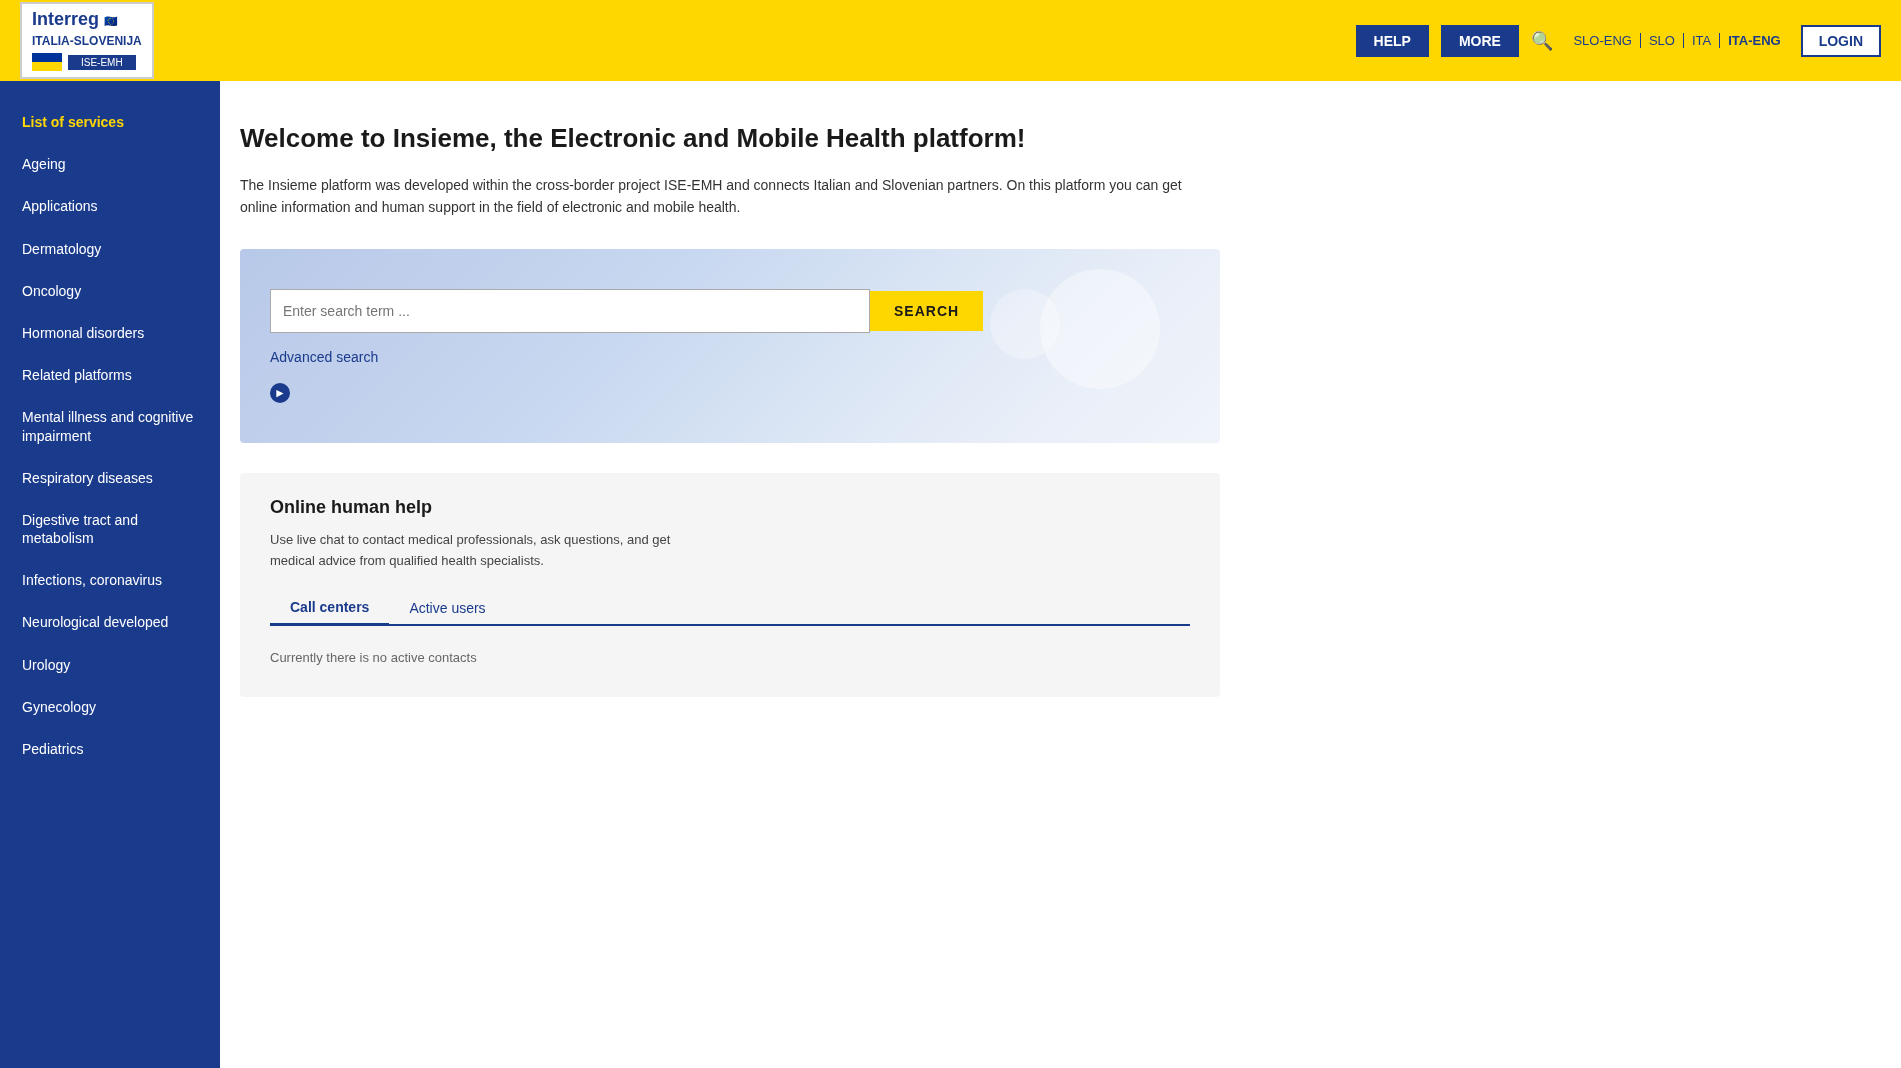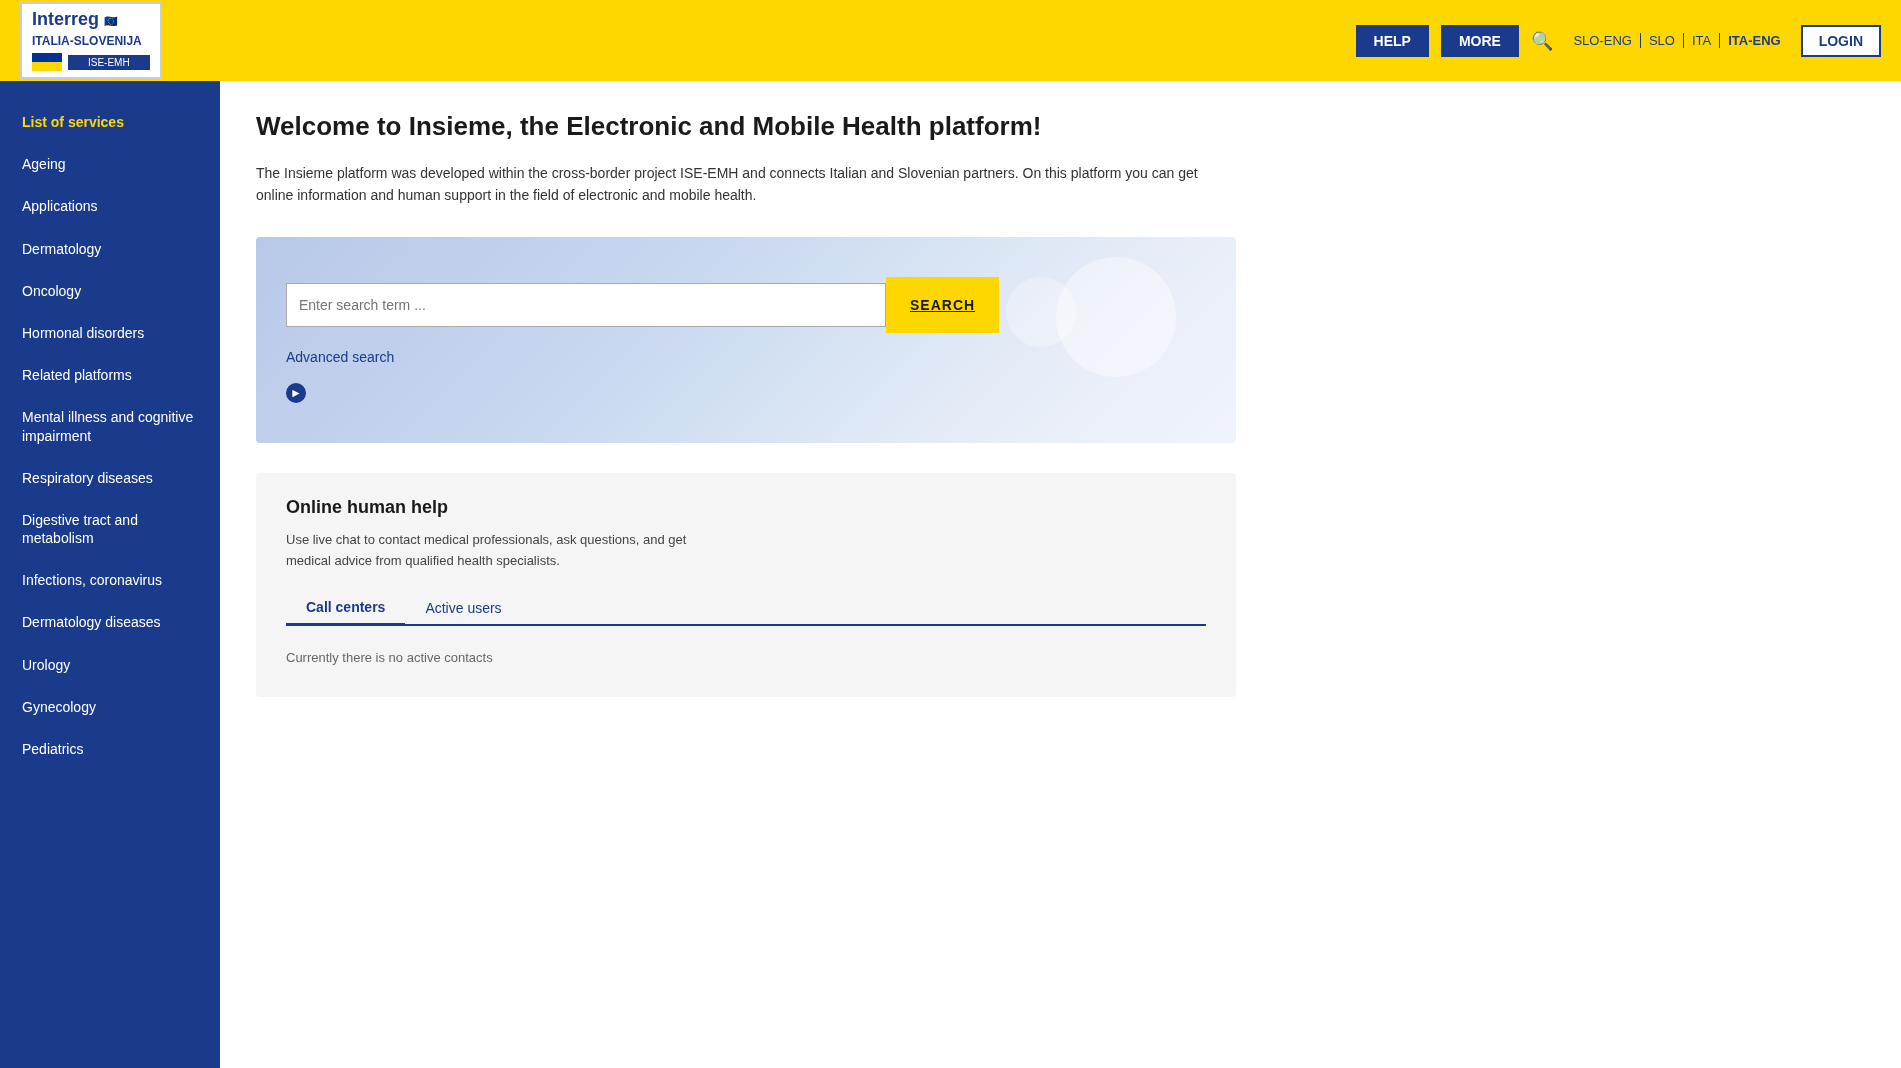--- a/index.html
+++ b/index.html
@@ -47,21 +47,21 @@
     .logo-flag {
       width: 30px;
       height: 18px;
       background: linear-gradient(to bottom, #003399 50%, #FFD700 50%);
       margin-right: 6px;
     }
     .logo-ise {
       background: #1a3a8c;
       color: white;
       font-size: 10px;
-      padding: 2px 20px;
+      padding: 2px 13px;
     }
     .header-nav {
       flex: 1;
       display: flex;
       align-items: center;
       justify-content: flex-end;
       gap: 12px;
     }
     .btn-help {
       background: #1a3a8c;
@@ -134,22 +134,23 @@
       cursor: pointer;
       line-height: 1.3;
       margin-left: 6px;
     }
     .sidebar-item.active { color: #FFD700; font-weight: bold; }
 
     
     .content {
       flex: 1;
       overflow-y: auto;
-      padding: 30px 36px;
+      padding: 30px 20px;
       background: white;
+      margin-top: 12px;
     }
     .page-title {
       font-size: 26px;
       font-weight: bold;
       color: #1a1a1a;
       margin-bottom: 20px;
     }
     .intro-text {
       font-size: 14px;
       color: #333;
@@ -201,30 +202,29 @@
       max-width: 600px;
       height: 44px;
       border: 1px solid #aaa;
       background: white;
       padding: 0 12px;
       font-size: 14px;
       color: #999;
       outline: none;
     }
     .search-btn {
-      height: 56px;
+      height: 40px;
       background: #FFD700;
       color: #1a1a1a;
       border: none;
       padding: 0 24px;
       font-size: 14px;
       font-weight: bold;
       cursor: pointer;
       letter-spacing: 1px;
-      text-decoration: underline;
     }
     .advanced-search {
       display: flex;
       gap: 18px;
       color: #1a3a8c;
       font-size: 14px;
       cursor: pointer;
       position: relative;
       z-index: 1;
       flex-direction: column;
@@ -323,21 +323,21 @@
     <div class="sidebar-item">Ageing</div>
     <div class="sidebar-item">Applications</div>
     <div class="sidebar-item">Dermatology</div>
     <div class="sidebar-item">Oncology</div>
     <div class="sidebar-item">Hormonal disorders</div>
     <div class="sidebar-item">Related platforms</div>
     <div class="sidebar-item">Mental illness and cognitive impairment</div>
     <div class="sidebar-item">Respiratory diseases</div>
     <div class="sidebar-item">Digestive tract and metabolism</div>
     <div class="sidebar-item">Infections, coronavirus</div>
-    <div class="sidebar-item">Dermatology diseases</div>
+    <div class="sidebar-item">Neurological developed</div>
     <div class="sidebar-item">Urology</div>
     <div class="sidebar-item">Gynecology</div>
     <div class="sidebar-item">Pediatrics</div>
   </nav>
 
   <main class="content">
     <h1 class="page-title">Welcome to Insieme, the Electronic and Mobile Health platform!</h1>
     <p class="intro-text">The Insieme platform was developed within the cross-border project ISE-EMH and connects Italian and Slovenian partners. On this platform you can get online information and human support in the field of electronic and mobile health.</p>
 
     <div class="search-section">

